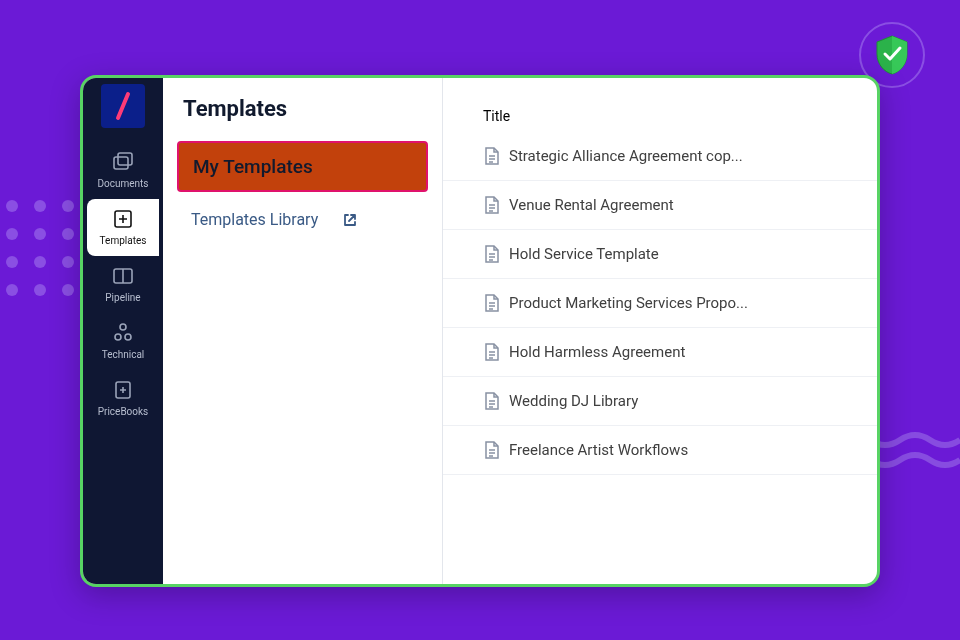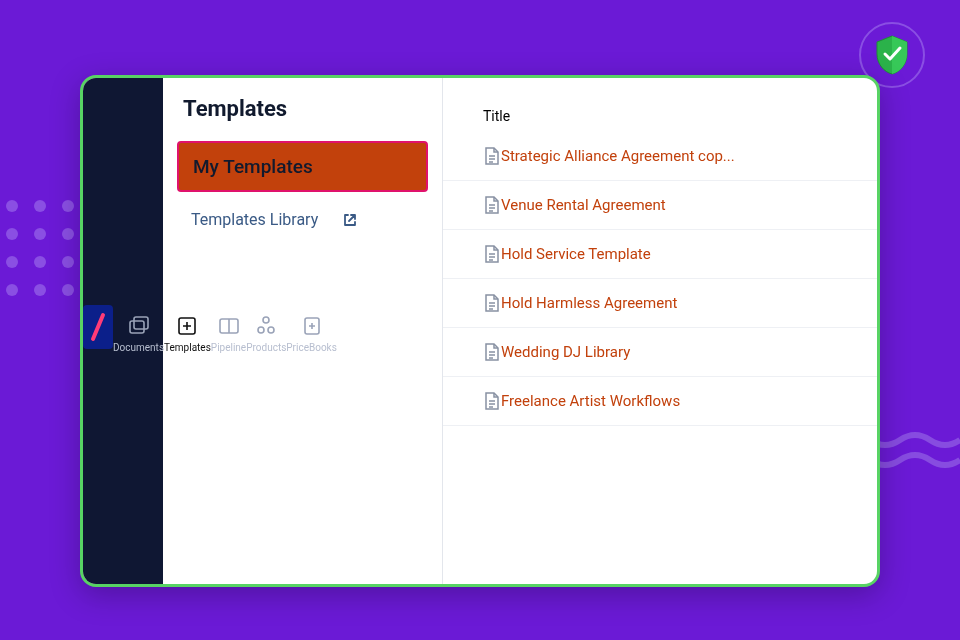--- a/index.html
+++ b/index.html
@@ -25,21 +25,21 @@
     border-radius:50%; border:2px solid #8a4fe3; display:flex;
     align-items:center; justify-content:center;
   }
   .app-frame {
     position:absolute; left:80px; top:75px; width:800px; height:512px;
     background:#fff; border-radius:16px; border:3px solid #58d364;
     overflow:hidden; display:flex;
     box-shadow: 0 8px 30px rgba(0,0,0,.25);
   }
   .sidebar {
-    width:80px; background:#0f1733; display:flex; 
+    width:80px; background:#0f1733; display:flex; flex-direction:column;
     align-items:center; padding-top:6px;
   }
   .logo {
     width:44px; height:44px; background:#0b1f8a; border-radius:4px;
     display:flex; align-items:center; justify-content:center; margin-bottom:14px;
   }
   .nav-item {
     width:72px; padding:8px 0 10px; color:#b7becf; font-size:10px;
     display:flex; flex-direction:column; align-items:center; gap:4px;
     cursor:pointer; border-radius:8px 0 0 8px;
@@ -59,23 +59,23 @@
   .lib-link {
     color:#3a5a85; font-size:16px; padding:10px 14px; cursor:pointer;
     display:flex; align-items:center; gap:24px;
   }
   .content { flex:1; padding:0; overflow:hidden; }
   .col-header {
     padding:30px 12px 8px 40px; color:#000000; font-size:14px;
   }
   .rows { }
   .row {
-    display:flex; align-items:center; gap:0;
+    display:flex; align-items:center; gap:8px;
     padding:14px 16px 14px 40px; border-bottom:1px solid #eef0f4;
-    color:#c2410c; font-size:15px; cursor:pointer;
+    color:#404040; font-size:15px; cursor:pointer;
   }
   .row svg { width:18px; height:20px; flex-shrink:0; }
   .doc-icon { stroke:#8891a3; fill:none; stroke-width:1.5; }
 </style>
 </head>
 <body>
 
 <div class="dots">
   <span></span>
     <span></span>
@@ -140,21 +140,21 @@
       </svg>
       <span>Pipeline</span>
     </div>
 
     <div class="nav-item">
       <svg viewBox="0 0 24 24">
         <circle cx="12" cy="6" r="3" fill="none" stroke="#9aa3b8" stroke-width="1.6"></circle>
         <circle cx="7" cy="16" r="3" fill="none" stroke="#9aa3b8" stroke-width="1.6"></circle>
         <circle cx="17" cy="16" r="3" fill="none" stroke="#9aa3b8" stroke-width="1.6"></circle>
       </svg>
-      <span>Products</span>
+      <span>Technical</span>
     </div>
 
     <div class="nav-item">
       <svg viewBox="0 0 24 24">
         <rect x="5" y="4" width="14" height="16" rx="2" fill="none" stroke="#9aa3b8" stroke-width="1.6"></rect>
         <path d="M12 9 v6 M9 12 h6" stroke="#9aa3b8" stroke-width="1.6"></path>
       </svg>
       <span>PriceBooks</span>
     </div>
 
@@ -199,20 +199,28 @@
       <path d="M6 10 H12 M6 13 H12 M6 16 H10"></path>
     </svg>
     <span>Hold Service Template</span>
         </div>
         <div class="row">
     <svg viewBox="0 0 18 20" class="doc-icon">
       <path d="M3 2 H11 L15 6 V18 H3 Z"></path>
       <path d="M11 2 V6 H15"></path>
       <path d="M6 10 H12 M6 13 H12 M6 16 H10"></path>
     </svg>
+    <span>Product Marketing Services Propo...</span>
+        </div>
+        <div class="row">
+    <svg viewBox="0 0 18 20" class="doc-icon">
+      <path d="M3 2 H11 L15 6 V18 H3 Z"></path>
+      <path d="M11 2 V6 H15"></path>
+      <path d="M6 10 H12 M6 13 H12 M6 16 H10"></path>
+    </svg>
     <span>Hold Harmless Agreement</span>
         </div>
         <div class="row">
     <svg viewBox="0 0 18 20" class="doc-icon">
       <path d="M3 2 H11 L15 6 V18 H3 Z"></path>
       <path d="M11 2 V6 H15"></path>
       <path d="M6 10 H12 M6 13 H12 M6 16 H10"></path>
     </svg>
     <span>Wedding DJ Library</span>
         </div>

